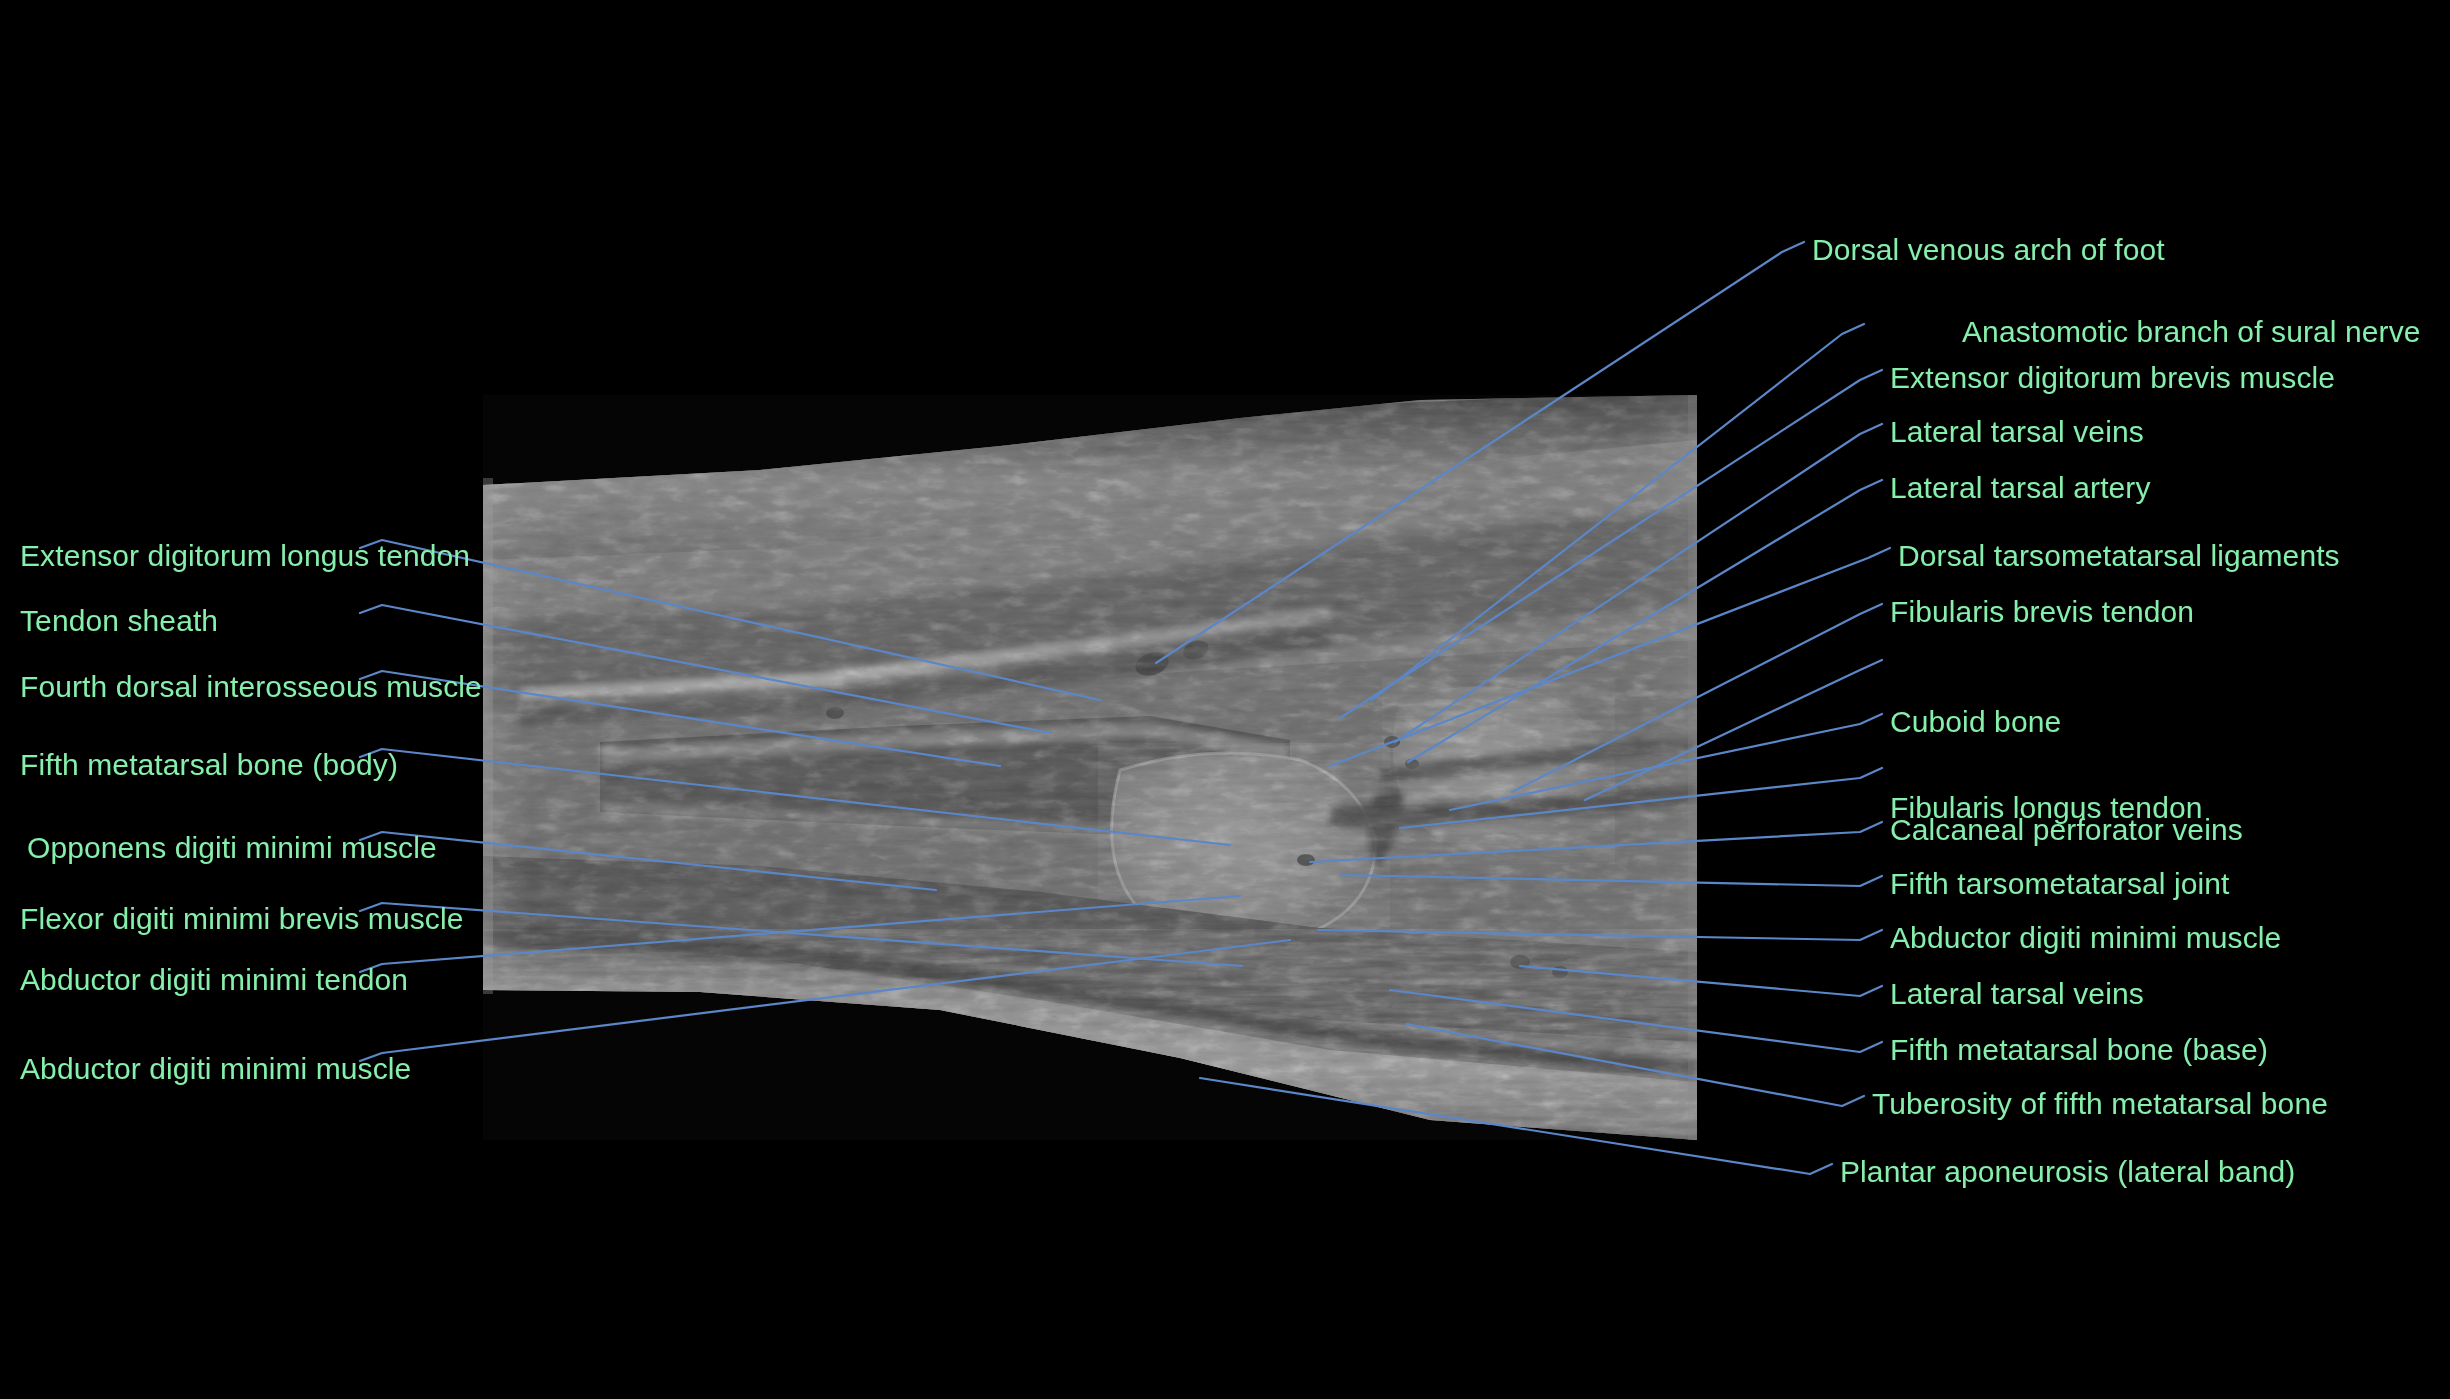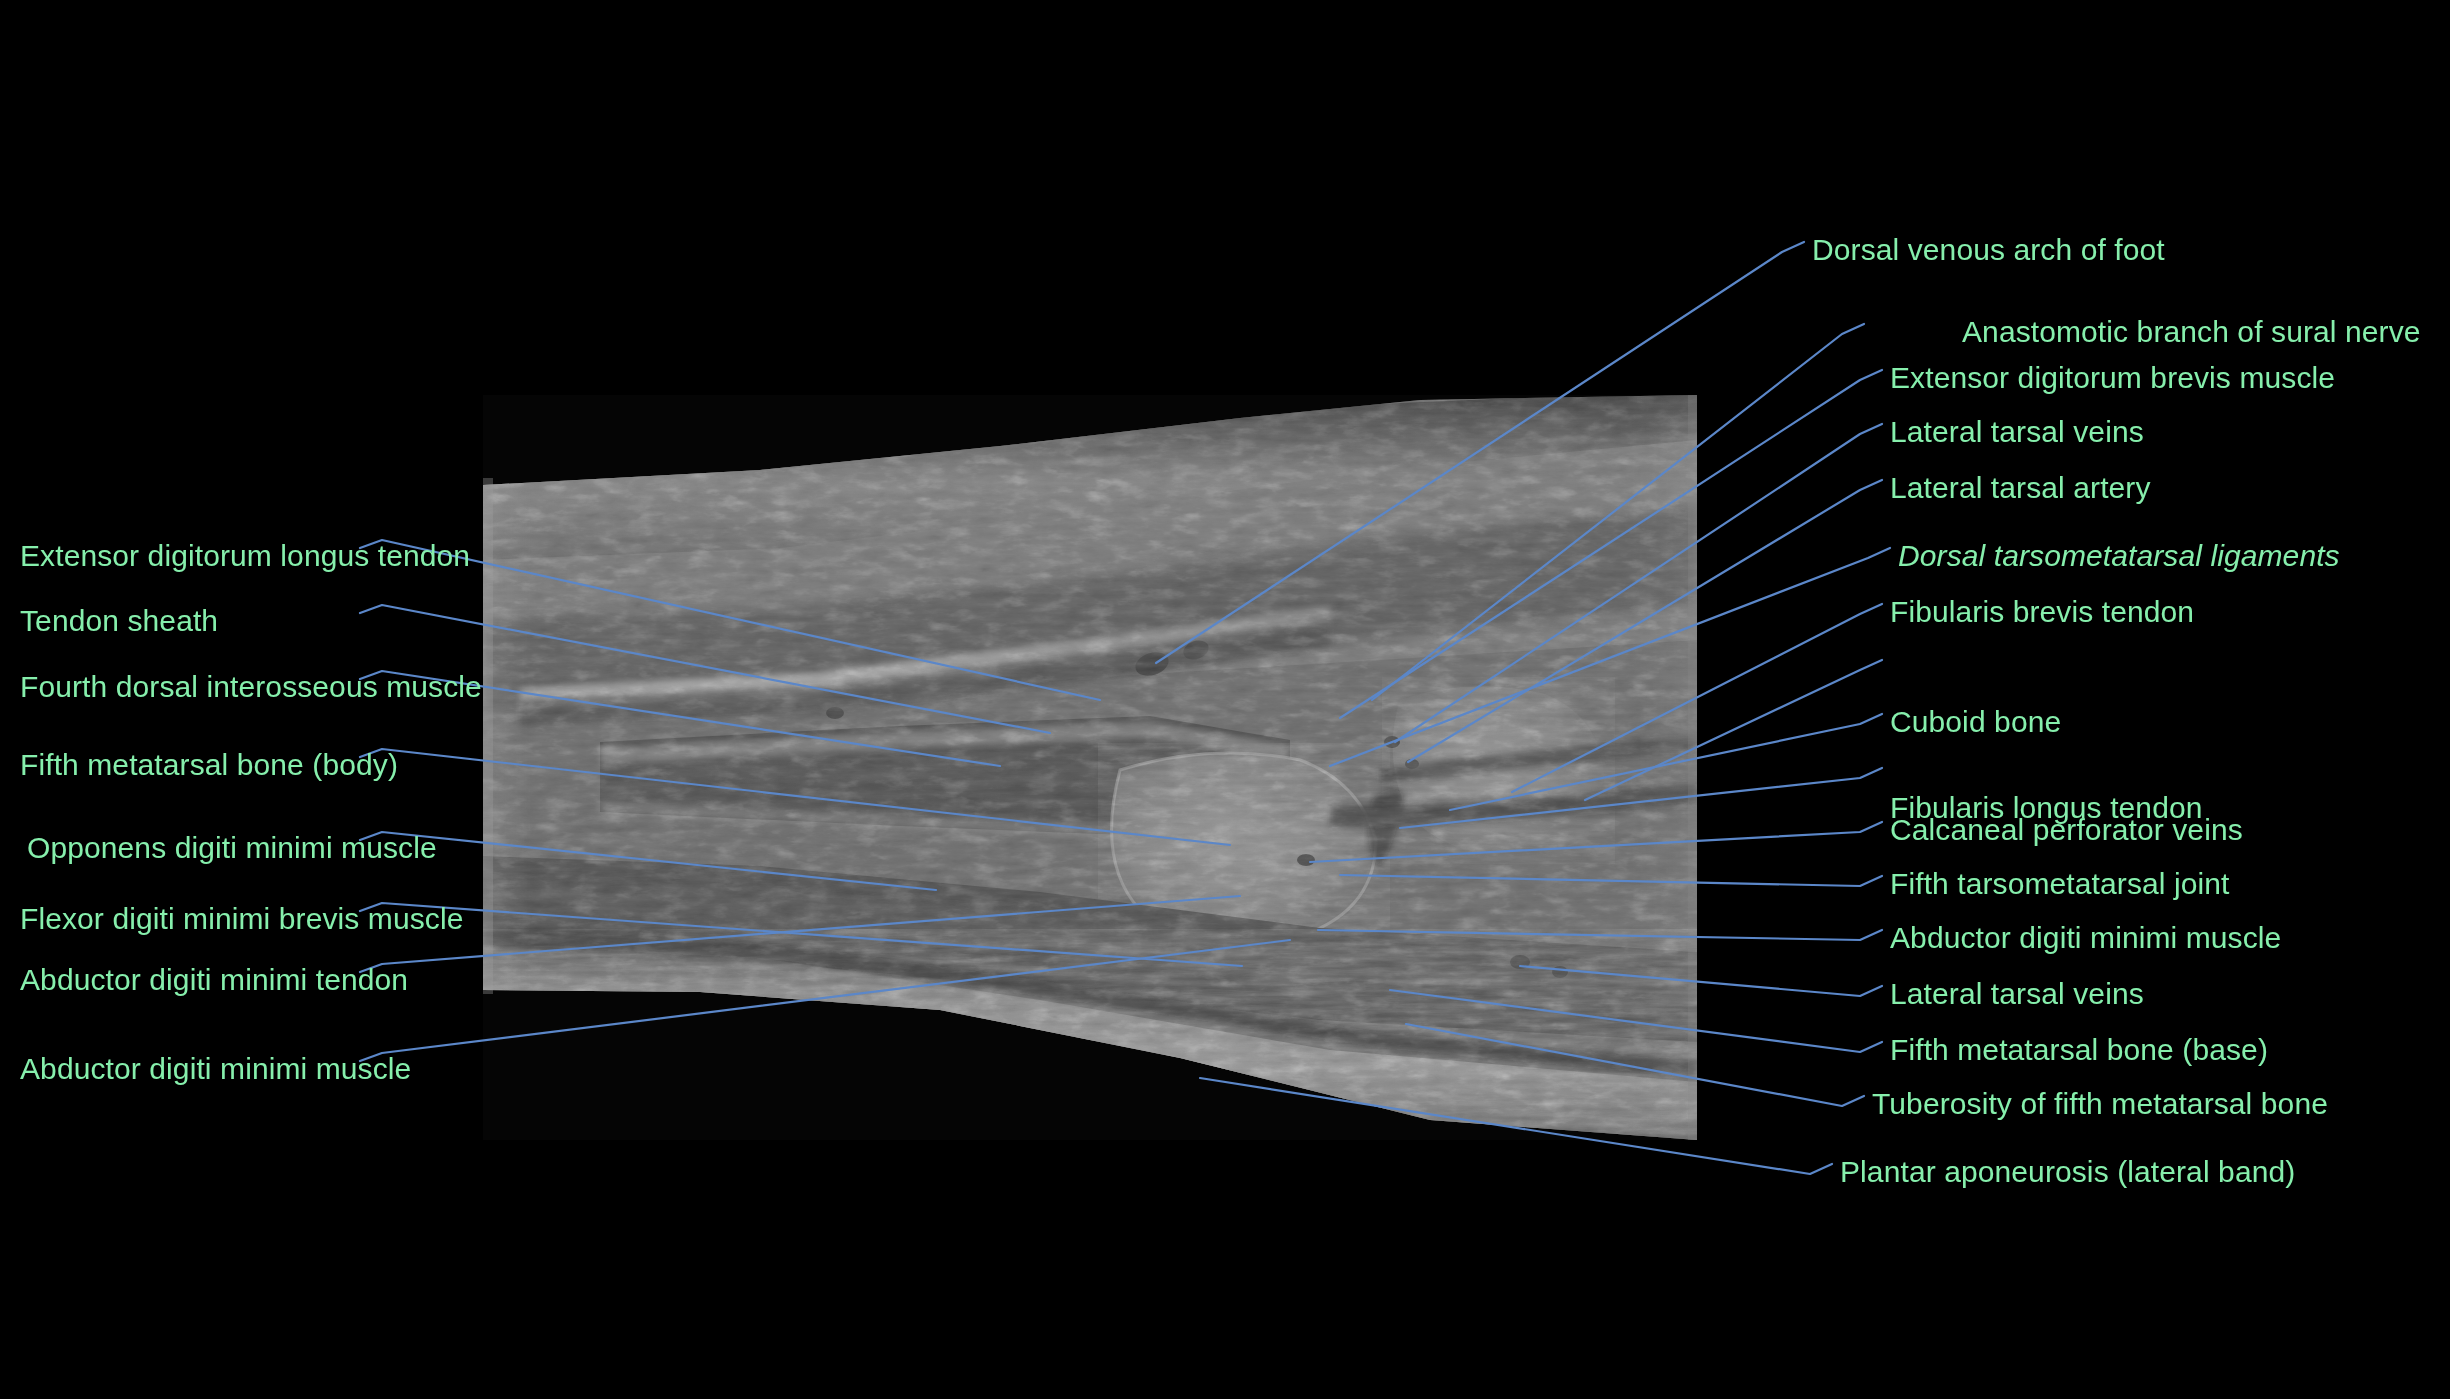--- a/index.html
+++ b/index.html
@@ -280,21 +280,21 @@
     <div class="label left" style="top: 830.6px; left: 7px; width: 352px;">Opponens digiti minimi muscle</div>
     <div class="label left" style="top: 901.6px; left: 0px; width: 352px;">Flexor digiti minimi brevis muscle</div>
     <div class="label left" style="top: 962.6px; left: 0px; width: 352px;">Abductor digiti minimi tendon</div>
     <div class="label left" style="top: 1051.6px; left: 0px; width: 352px;">Abductor digiti minimi muscle</div>
 
     <div class="label right" style="top: 232.6px; left: 1812px;">Dorsal venous arch of foot</div>
     <div class="label right" style="top: 314.6px; left: 1950px; margin-left: 12px;">Anastomotic branch of sural nerve</div>
     <div class="label right" style="top: 360.6px; left: 1890px;">Extensor digitorum brevis muscle</div>
     <div class="label right" style="top: 414.6px; left: 1890px;">Lateral tarsal veins</div>
     <div class="label right" style="top: 470.6px; left: 1890px;">Lateral tarsal artery</div>
-    <div class="label right" style="top: 538.6px; left: 1898px; font-style: italic;">Dorsal tarsometatarsal ligaments</div>
+    <div class="label right" style="top: 538.6px; left: 1898px;">Dorsal tarsometatarsal ligaments</div>
     <div class="label right" style="top: 594.6px; left: 1890px;">Fibularis brevis tendon</div>
     <div class="label right" style="top: 704.6px; left: 1890px;">Cuboid bone</div>
     <div class="label right" style="top: 758.6px; left: 1890px; margin-top: 32px;">Fibularis longus tendon</div>
     <div class="label right" style="top: 812.6px; left: 1890px;">Calcaneal perforator veins</div>
     <div class="label right" style="top: 866.6px; left: 1890px;">Fifth tarsometatarsal joint</div>
     <div class="label right" style="top: 920.6px; left: 1890px;">Abductor digiti minimi muscle</div>
     <div class="label right" style="top: 976.6px; left: 1890px;"> Lateral tarsal veins</div>
     <div class="label right" style="top: 1032.6px; left: 1890px;">Fifth metatarsal bone (base)</div>
     <div class="label right" style="top: 1086.6px; left: 1872px;">Tuberosity of fifth metatarsal bone</div>
     <div class="label right" style="top: 1154.6px; left: 1840px;">Plantar aponeurosis (lateral band)</div>

